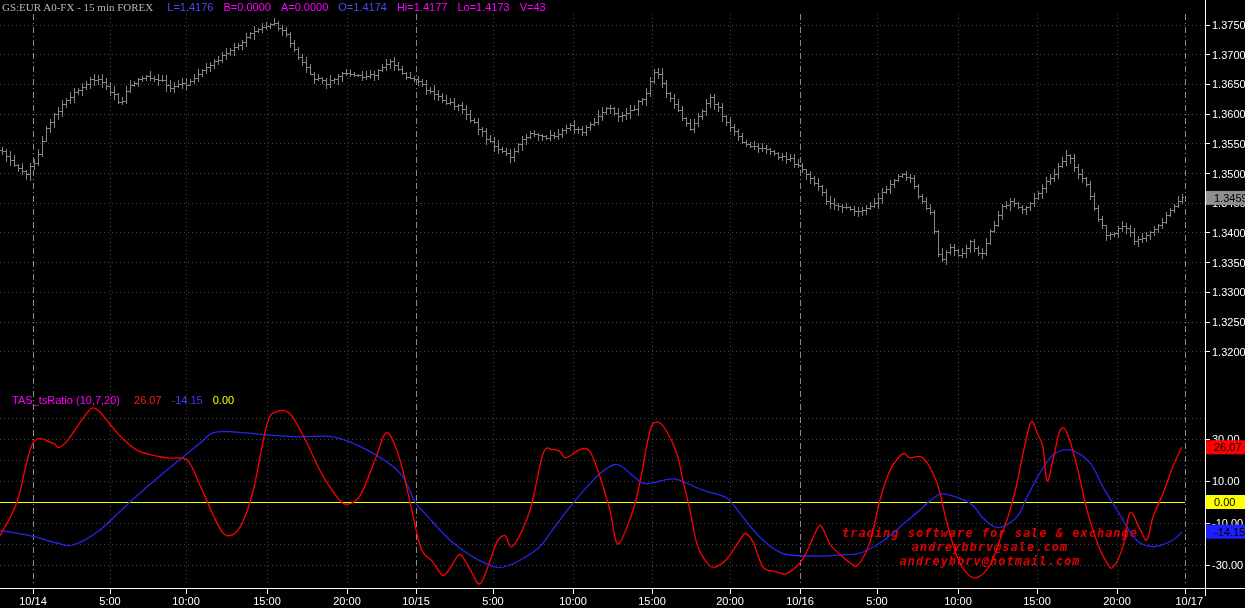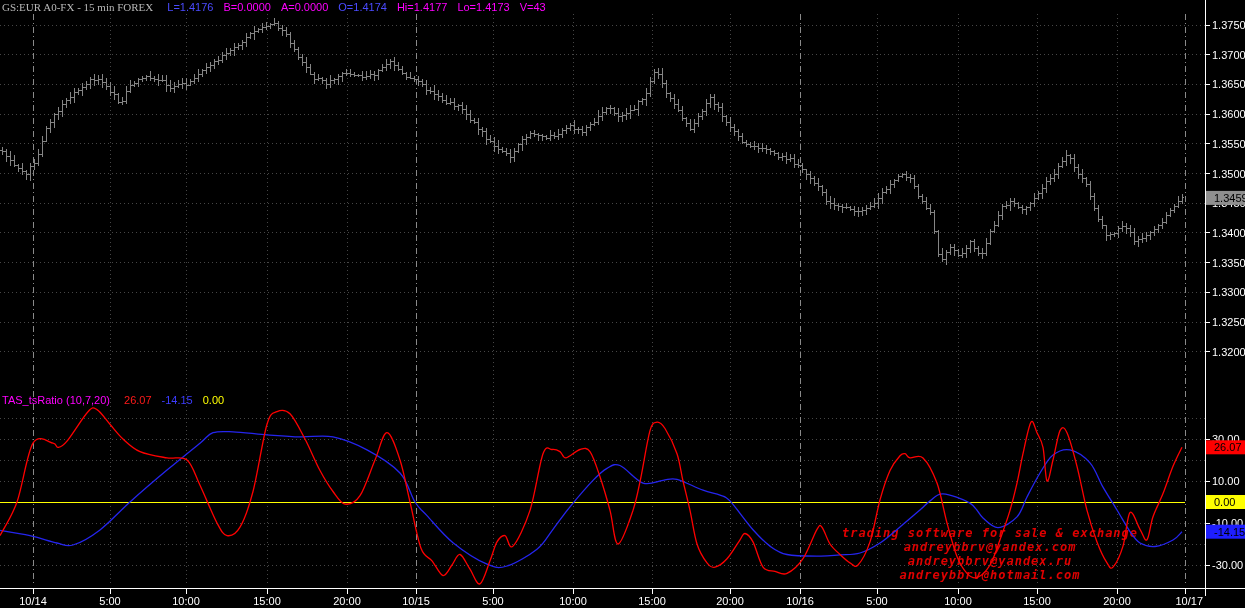--- a/index.html
+++ b/index.html
@@ -3,21 +3,21 @@
 <meta charset="utf-8">
 <style>
   html,body{margin:0;padding:0;background:#000;}
   #app{position:relative;width:1245px;height:608px;background:#000;overflow:hidden;
        font-family:"Liberation Sans",sans-serif;cursor:crosshair;}
   #chart-svg{position:absolute;left:0;top:0;z-index:2;}
   .ovl{position:absolute;z-index:3;white-space:nowrap;font-size:11px;line-height:12px;}
   #title-bar{left:2px;top:1px;color:#b8b8b8;}
   #title-bar .sym{margin-right:14px;font-family:Liberation Serif, serif;}
   #title-bar .tf{margin-right:10px;}
-  #indicator-header{left:2px;top:394px;}
+  #indicator-header{left:12px;top:394px;}
   #indicator-header .iname{margin-right:14px;}
   #indicator-header .ival{margin-right:10px;}
   #watermark{position:absolute;z-index:1;right:60px;top:526px;width:390px;text-align:center;
              font-family:"DejaVu Sans Mono",monospace;font-style:italic;font-weight:bold;
              font-size:12px;line-height:14px;letter-spacing:1px;}
 </style>
 </head>
 <body>
 
 <div id="app">
@@ -84,17 +84,16 @@
   <div id="title-bar" class="ovl">
     <span class="sym" style="color: rgb(184, 184, 184);">GS:EUR A0-FX - 15 min  FOREX</span><span id="title-fields"><span class="tf" style="color: rgb(75, 75, 255);">L=1.4176</span><span class="tf" style="color: rgb(255, 0, 255);">B=0.0000</span><span class="tf" style="color: rgb(255, 0, 255);">A=0.0000</span><span class="tf" style="color: rgb(75, 75, 255);">O=1.4174</span><span class="tf" style="color: rgb(255, 0, 255);">Hi=1.4177</span><span class="tf" style="color: rgb(255, 0, 255);">Lo=1.4173</span><span class="tf" style="color: rgb(255, 0, 255);">V=43</span></span>
   </div>
 
   <div id="indicator-header" class="ovl">
     <span class="iname" style="color: rgb(255, 0, 255);">TAS_tsRatio (10,7,20)</span><span id="ind-values"><span class="ival" style="color: rgb(255, 26, 26);">26.07</span><span class="ival" style="color: rgb(60, 60, 255);">-14.15</span><span class="ival" style="color: rgb(255, 255, 0);">0.00</span></span>
   </div>
 
   <div id="watermark" style="color: rgb(224, 0, 0);">
       <div>trading software for sale &amp; exchange</div>
-      <div>andreybbrv@yandex.com</div>
-      <div>andreybbrv@yandex.ru</div>
+      <div>andreybbrv@sale.com</div>
       <div>andreybbrv@hotmail.com</div>
     </div>
 </div>
 
 </body></html>

